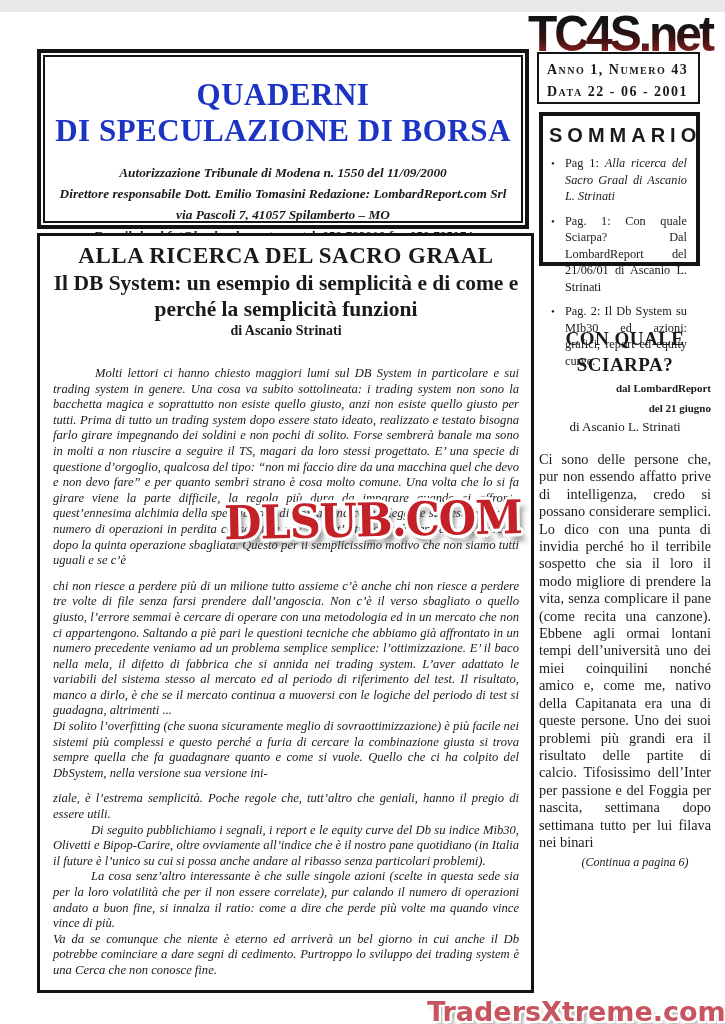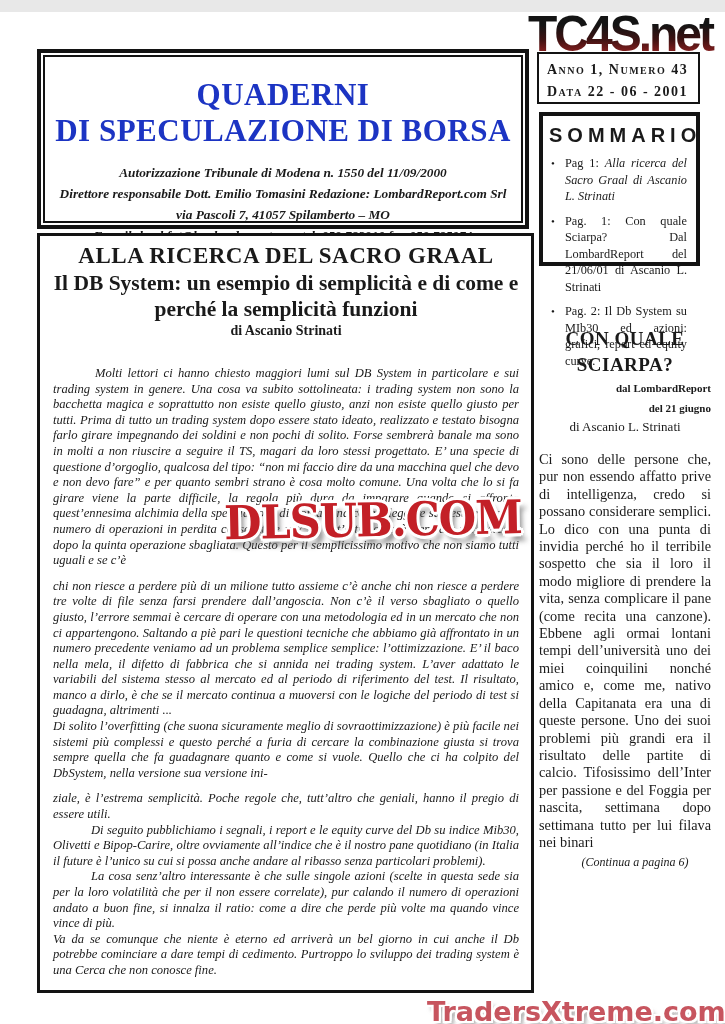--- a/index.html
+++ b/index.html
@@ -174,21 +174,21 @@
         <p class="indent">Molti lettori ci hanno chiesto maggiori lumi sul DB System in particolare e sui trading system in genere. Una cosa va subito sottolineata: i trading system non sono la bacchetta magica e soprattutto non esiste quello giusto, anzi non esiste quello giusto per tutti.  Prima di tutto un trading system dopo essere stato ideato, realizzato e testato bisogna farlo girare impegnando dei soldini e non pochi di solito. Forse sembrerà banale ma sono in molti a non riuscire a seguire il TS, magari da loro stessi progettato. E’ una specie di questione d’orgoglio, qualcosa del tipo: “non mi faccio dire da una macchina quel che devo e non devo fare” e per quanto sembri strano è cosa molto comune.  Una volta che lo si fa girare viene la parte difficile, la regola più dura da imparare quando si affronta quest’ennesima alchimia della speculazione di Borsa: una cosa è leggere sul test “massimo numero di operazioni in perdita consecutive = 7” e tutt’altra cosa è rientrare sul mercato dopo la quinta operazione sbagliata. Questo per il semplicissimo motivo che non siamo tutti uguali e se c’è</p>
       </div>
       <div class="col">
         <p>chi non riesce a perdere più di un milione tutto assieme c’è anche chi non riesce a perdere tre volte di file senza farsi prendere dall’angoscia. Non c’è il verso sbagliato o quello giusto, l’errore semmai è cercare di operare con una metodologia ed in un mercato che non ci appartengono. Saltando a piè pari le questioni tecniche che abbiamo già affrontato in un numero precedente veniamo ad un problema semplice semplice: l’ottimizzazione. E’ il baco nella mela, il difetto di fabbrica che si annida nei trading system. L’aver adattato le variabili del sistema stesso al mercato ed al periodo di riferimento del test. Il risultato, manco a dirlo, è che se il mercato continua a muoversi con le logiche del periodo di test si guadagna, altrimenti ...</p>
         <p>Di solito l’overfitting (che suona sicuramente meglio di  sovraottimizzazione) è più facile nei sistemi più complessi e questo perché a furia di cercare la combinazione giusta si trova sempre quella che fa guadagnare quanto e come si vuole. Quello che ci ha colpito del DbSystem, nella versione sua versione ini-</p>
       </div>
       <div class="col">
         <p>ziale, è l’estrema semplicità. Poche regole che, tutt’altro che geniali, hanno il pregio di essere utili.</p>
         <p class="indent-sm">Di seguito pubblichiamo i segnali, i report e le equity curve del Db su indice Mib30, Olivetti e Bipop-Carire, oltre ovviamente all’indice che è il nostro pane quotidiano (in Italia il future è l’unico su cui si possa anche andare al ribasso senza particolari problemi).</p>
         <p class="indent-sm">La cosa senz’altro interessante è che sulle singole azioni (scelte in questa sede sia per la loro volatilità che per il non essere  correlate), pur calando il numero di operazioni andato a buon fine, si innalza il ratio: come a dire che perde più volte ma quando vince vince di più.</p>
-        <p>Va da se comunque che niente è eterno ed arriverà un bel giorno in cui anche il Db potrebbe cominciare a dare tempi di cedimento. Purtroppo lo sviluppo dei trading system è una Cerca che non conosce fine.</p>
+        <p>Va da se comunque che niente è eterno ed arriverà un bel giorno in cui anche il Db potrebbe cominciare a dare segni di cedimento. Purtroppo lo sviluppo dei trading system è una Cerca che non conosce fine.</p>
       </div>
     </div>
   </div>
 
   <div id="sidebar-article">
     <div class="sb-title">CON QUALE</div>
     <div class="sb-title">SCIARPA?</div>
     <div class="sb-sub">dal LombardReport</div>
     <div class="sb-sub">del 21 giugno</div>
     <div class="sb-byline">di Ascanio L. Strinati</div>

